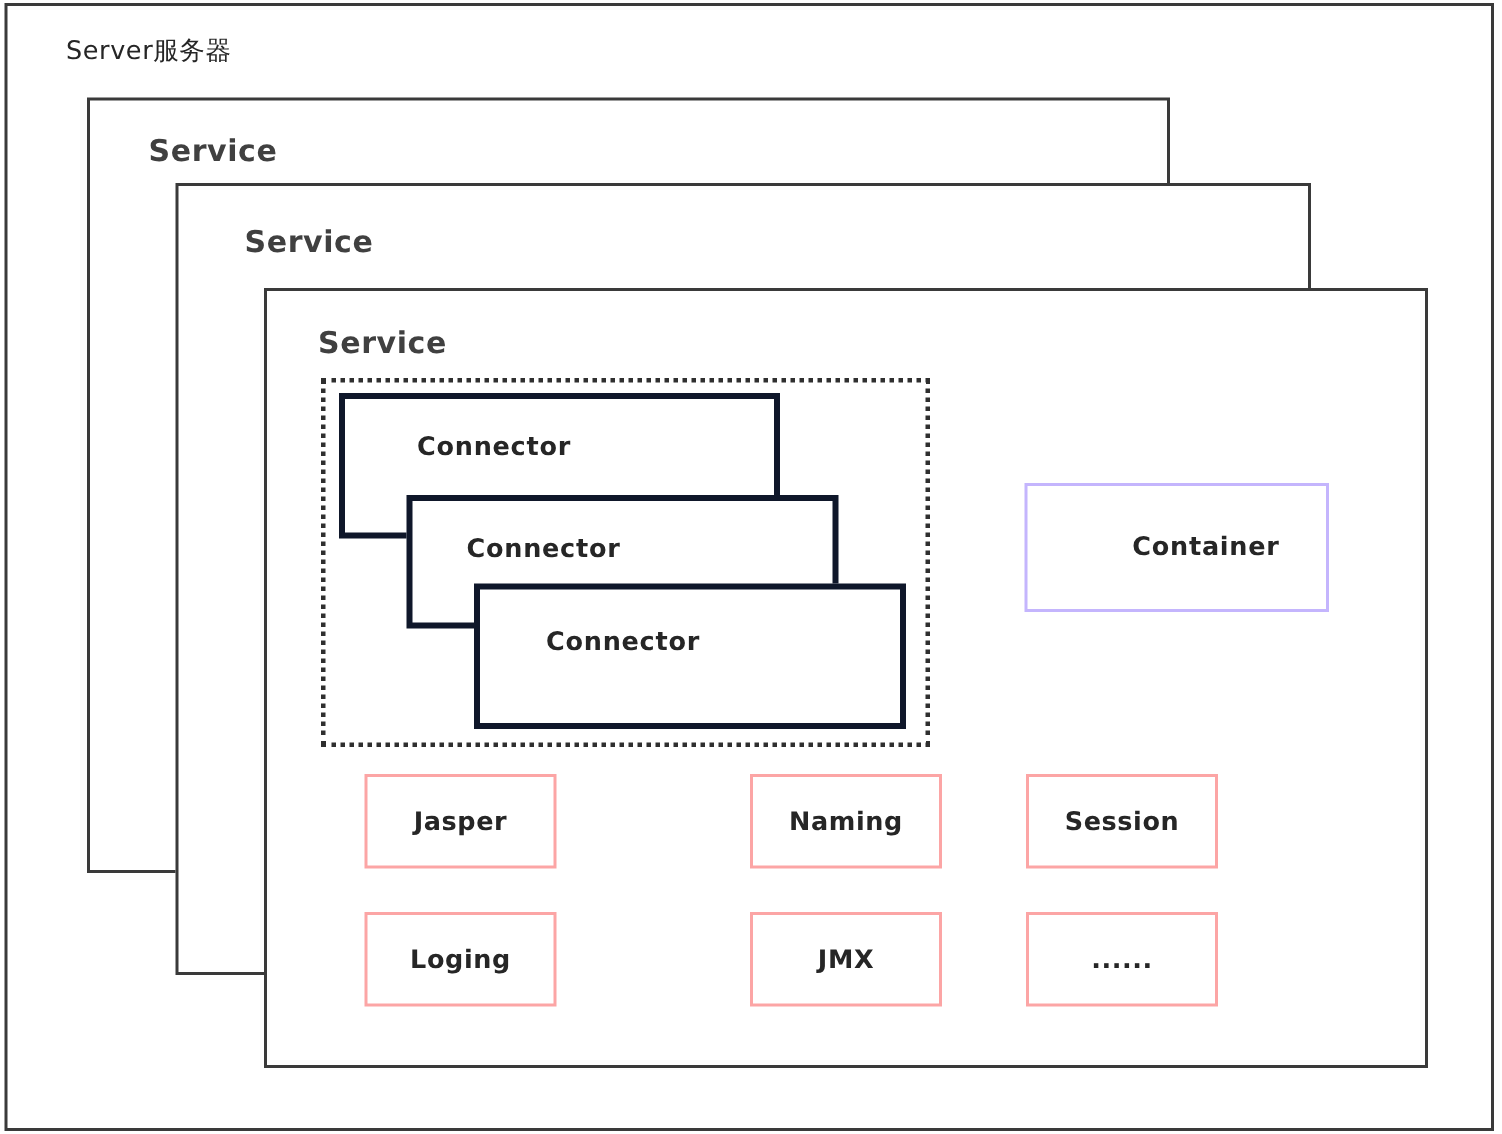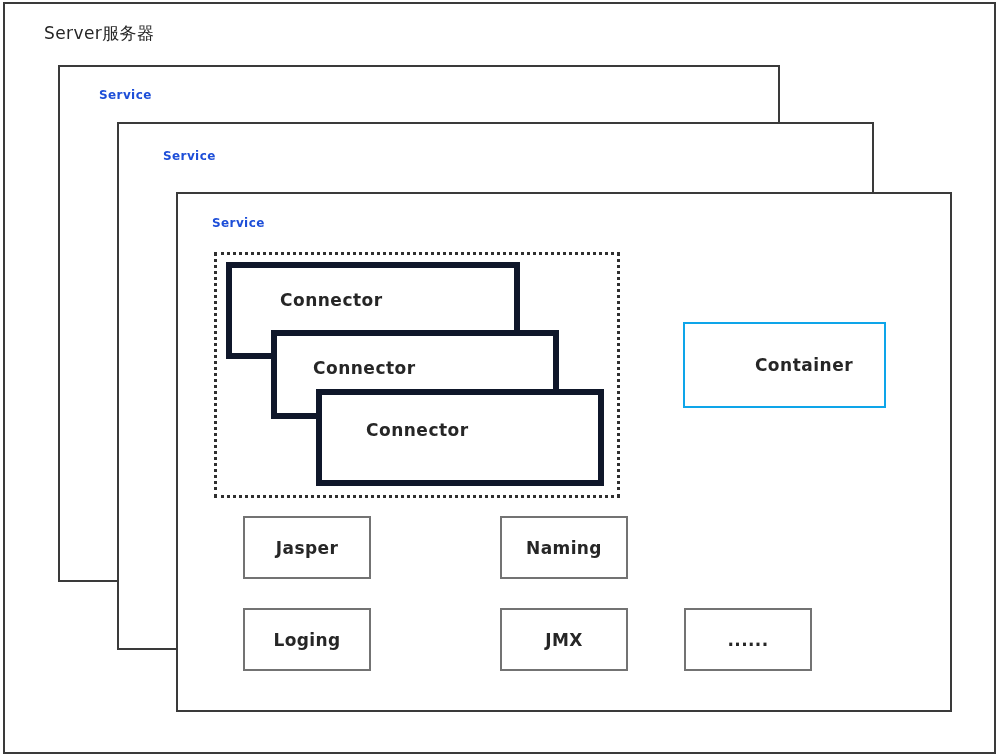--- a/index.html
+++ b/index.html
@@ -46,23 +46,23 @@
     background: #ffffff;
     border: 2px solid #3a3a3a;
     box-sizing: border-box;
   }
   .service-1 { left: 58px;  top: 65px;  width: 722px; height: 517px; z-index: 2; }
   .service-2 { left: 117px; top: 122px; width: 757px; height: 528px; z-index: 3; }
   .service-3 { left: 176px; top: 192px; width: 776px; height: 520px; z-index: 4; }
 
   .service-label {
     position: absolute;
-    font-size: 12px;
-    font-weight: bold;
-    color: #1d4ed8;
+    font-size: 20px;
+    font-weight: bold;
+    color: #404040;
     letter-spacing: 0.4px;
     white-space: nowrap;
   }
   .service-1 .service-label { left: 39px; top: 21px; }
   .service-2 .service-label { left: 44px; top: 25px; }
   .service-3 .service-label { left: 34px; top: 22px; }
 
   
   .connector-group {
     position: absolute;
@@ -72,21 +72,21 @@
     height: 246px;
     border: 3px dotted #2f2f2f;
     box-sizing: border-box;
     background: transparent;
     z-index: 5;
   }
   
   .connector-box {
     position: absolute;
     background: #ffffff;
-    border: 6px solid #0f172a;
+    border: 4px solid #0f172a;
     box-sizing: border-box;
   }
   .connector-1 { left: 226px; top: 262px; width: 294px; height: 97px;  z-index: 6; }
   .connector-2 { left: 271px; top: 330px; width: 288px; height: 89px;  z-index: 7; }
   .connector-3 { left: 316px; top: 389px; width: 288px; height: 97px;  z-index: 8; }
 
   .connector-label {
     position: absolute;
     font-size: 17px;
     font-weight: bold;
@@ -99,42 +99,42 @@
   .connector-3 .connector-label { left: 44px; top: 25px; }
 
   
   .container-box {
     position: absolute;
     left: 683px;
     top: 322px;
     width: 203px;
     height: 86px;
     background: #ffffff;
-    border: 2px solid #0ea5e9;
+    border: 2px solid #c4b5fd;
     box-sizing: border-box;
     z-index: 6;
     display: flex;
     align-items: center;
     justify-content: center;
     padding-left: 39px;
   }
   .container-label {
     font-size: 17px;
     font-weight: bold;
     color: #262626;
     letter-spacing: 0.5px;
   }
 
   
   .component-box {
     position: absolute;
     width: 128px;
     height: 63px;
     background: #ffffff;
-    border: 2px solid #737373;
+    border: 2px solid #fca5a5;
     box-sizing: border-box;
     z-index: 6;
     display: flex;
     align-items: center;
     justify-content: center;
   }
   .component-label {
     font-size: 17px;
     font-weight: bold;
     color: #262626;
@@ -182,20 +182,23 @@
   <div class="container-box">
     <div class="container-label">Container</div>
   </div>
 
   <div class="component-box comp-c0 comp-r0">
     <div class="component-label">Jasper</div>
   </div>
   <div class="component-box comp-c1 comp-r0">
     <div class="component-label">Naming</div>
   </div>
+  <div class="component-box comp-c2 comp-r0">
+    <div class="component-label">Session</div>
+  </div>
 
   <div class="component-box comp-c0 comp-r1">
     <div class="component-label">Loging</div>
   </div>
   <div class="component-box comp-c1 comp-r1">
     <div class="component-label">JMX</div>
   </div>
   <div class="component-box comp-c2 comp-r1">
     <div class="component-label">......</div>
   </div>

